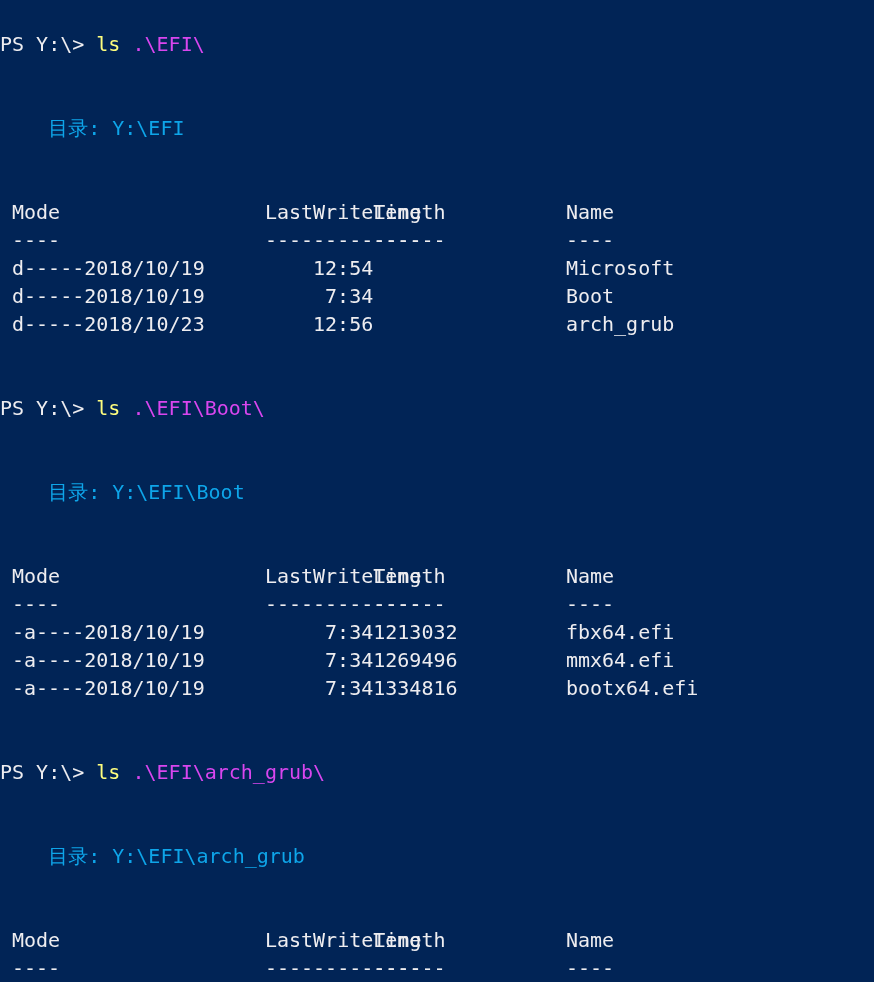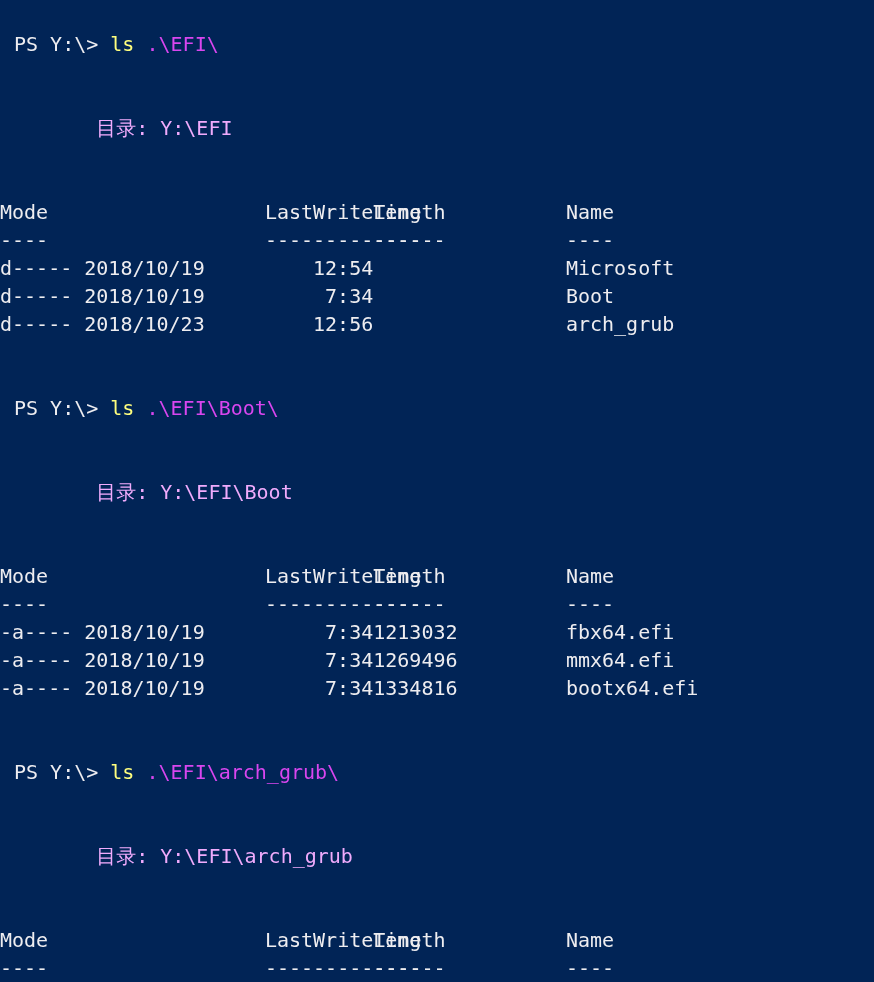--- a/index.html
+++ b/index.html
@@ -8,27 +8,27 @@
     color: #eeedf0;
     font-family: "Consolas", "NSimSun", "SimSun", monospace;
     font-size: 20px;
     line-height: 28px;
     width: 874px;
     height: 982px;
     overflow: hidden;
     white-space: pre;
     padding-top: 2px;
   }
-  .prompt { color: #eeedf0; padding-left: 14px; }
+  .prompt { color: #eeedf0; }
   .cmd    { color: #fefe7e; margin-top: 12px; }   
   .arg    { color: #d946ef; }
-  .dim    { color: #f0abfc; margin-left: 48px; }
+  .dim    { color: #0ea5e9; }
   .line   { display: block; }
   .row    { display: flex; }
-  .c-mode { width:  7ch; }
+  .c-mode { width:  7ch; padding-left: 12px; }
   .c-date { width: 15ch; text-align: left; }
   .c-time { width:  9ch; text-align: right; }
   .c-len  { width: 15ch; text-align: left; }
   .c-gap  { width:  1ch; }
   .c-name { }
   .hdr    { }
 </style>
 </head>
 <body>
 <div id="term"><div class="line"><span class="prompt">PS Y:\&gt; </span><span class="cmd">ls</span><span class="arg"> .\EFI\</span></div><div class="line">&nbsp;</div><div class="line">&nbsp;</div><div class="line"><span class="dim">    目录: Y:\EFI</span></div><div class="line">&nbsp;</div><div class="line">&nbsp;</div><div class="row"><span class="c-mode hdr">Mode</span><span class="c-date hdr"></span><span class="c-time hdr">LastWriteTime</span><span class="c-len hdr">Length</span><span class="c-gap"> </span><span class="c-name hdr">Name</span></div><div class="row"><span class="c-mode">----</span><span class="c-date"></span><span class="c-time">-------------</span><span class="c-len">------</span><span class="c-gap"> </span><span class="c-name">----</span></div><div class="row"><span class="c-mode">d-----</span><span class="c-date">2018/10/19</span><span class="c-time">12:54</span><span class="c-len"></span><span class="c-gap"> </span><span class="c-name">Microsoft</span></div><div class="row"><span class="c-mode">d-----</span><span class="c-date">2018/10/19</span><span class="c-time">7:34</span><span class="c-len"></span><span class="c-gap"> </span><span class="c-name">Boot</span></div><div class="row"><span class="c-mode">d-----</span><span class="c-date">2018/10/23</span><span class="c-time">12:56</span><span class="c-len"></span><span class="c-gap"> </span><span class="c-name">arch_grub</span></div><div class="line">&nbsp;</div><div class="line">&nbsp;</div><div class="line"><span class="prompt">PS Y:\&gt; </span><span class="cmd">ls</span><span class="arg"> .\EFI\Boot\</span></div><div class="line">&nbsp;</div><div class="line">&nbsp;</div><div class="line"><span class="dim">    目录: Y:\EFI\Boot</span></div><div class="line">&nbsp;</div><div class="line">&nbsp;</div><div class="row"><span class="c-mode hdr">Mode</span><span class="c-date hdr"></span><span class="c-time hdr">LastWriteTime</span><span class="c-len hdr">Length</span><span class="c-gap"> </span><span class="c-name hdr">Name</span></div><div class="row"><span class="c-mode">----</span><span class="c-date"></span><span class="c-time">-------------</span><span class="c-len">------</span><span class="c-gap"> </span><span class="c-name">----</span></div><div class="row"><span class="c-mode">-a----</span><span class="c-date">2018/10/19</span><span class="c-time">7:34</span><span class="c-len">1213032</span><span class="c-gap"> </span><span class="c-name">fbx64.efi</span></div><div class="row"><span class="c-mode">-a----</span><span class="c-date">2018/10/19</span><span class="c-time">7:34</span><span class="c-len">1269496</span><span class="c-gap"> </span><span class="c-name">mmx64.efi</span></div><div class="row"><span class="c-mode">-a----</span><span class="c-date">2018/10/19</span><span class="c-time">7:34</span><span class="c-len">1334816</span><span class="c-gap"> </span><span class="c-name">bootx64.efi</span></div><div class="line">&nbsp;</div><div class="line">&nbsp;</div><div class="line"><span class="prompt">PS Y:\&gt; </span><span class="cmd">ls</span><span class="arg"> .\EFI\arch_grub\</span></div><div class="line">&nbsp;</div><div class="line">&nbsp;</div><div class="line"><span class="dim">    目录: Y:\EFI\arch_grub</span></div><div class="line">&nbsp;</div><div class="line">&nbsp;</div><div class="row"><span class="c-mode hdr">Mode</span><span class="c-date hdr"></span><span class="c-time hdr">LastWriteTime</span><span class="c-len hdr">Length</span><span class="c-gap"> </span><span class="c-name hdr">Name</span></div><div class="row"><span class="c-mode">----</span><span class="c-date"></span><span class="c-time">-------------</span><span class="c-len">------</span><span class="c-gap"> </span><span class="c-name">----</span></div></div>

